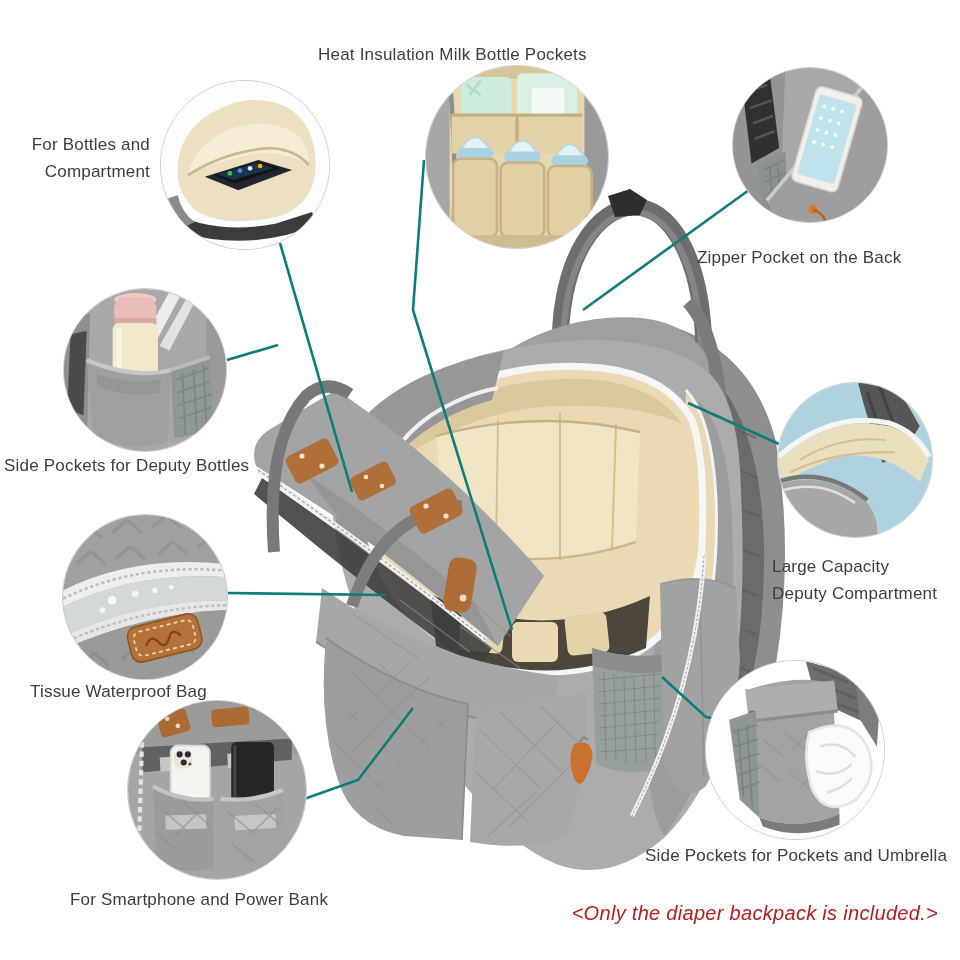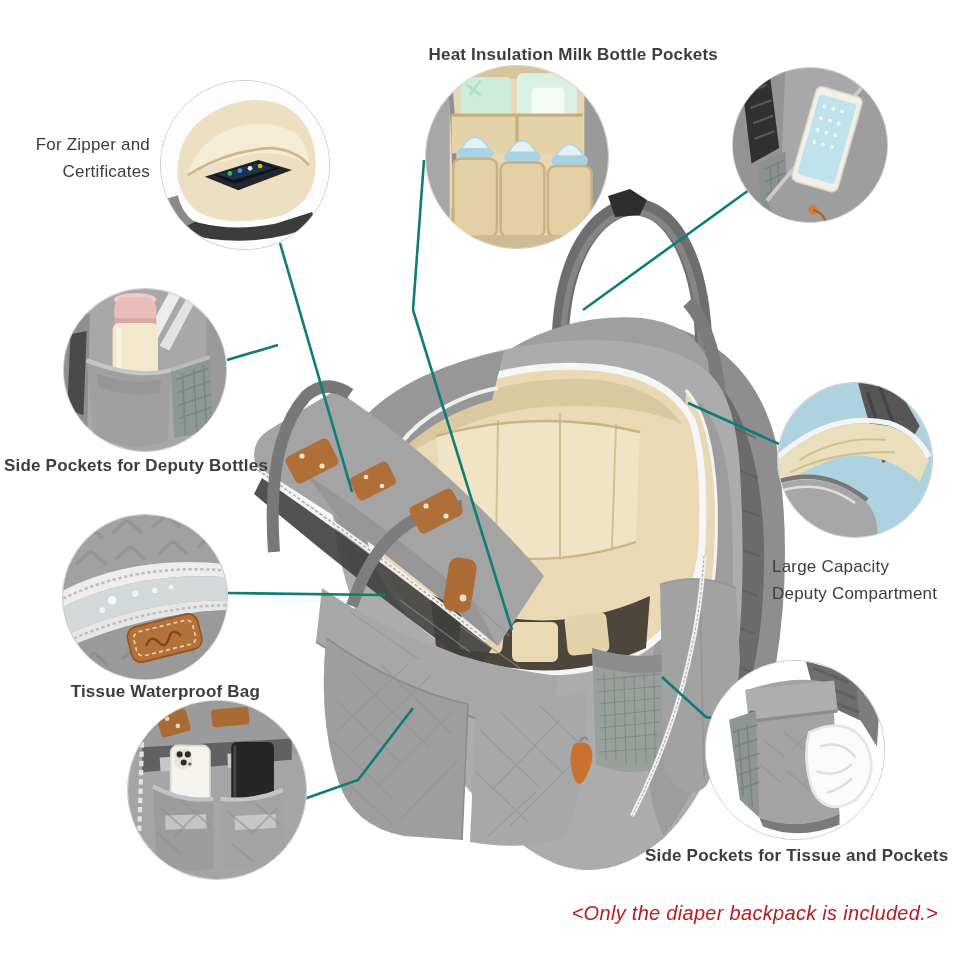--- a/index.html
+++ b/index.html
@@ -11,21 +11,21 @@
   .callout {
     position:absolute; border-radius:50%; border:1.5px solid #cdcdcd;
     overflow:hidden; background:#ffffff; box-sizing:border-box;
   }
   .callout svg { display:block; width:100%; height:100%; }
   .label {
     position:absolute; color:#3d3d3d; font-size:17px; letter-spacing:0.2px;
     line-height:1.3; white-space:nowrap;
   }
   .label .ln { display:block; line-height:1.6; }
-  .center { text-align:right;font-weight:bold; }
+  .center { text-align:left; }
   .right  { text-align:right; }
   .note {
     position:absolute; font-style:italic; color:#b91c1c; font-size:20px;
     letter-spacing:0.3px; text-align:right; white-space:nowrap;
   }
 </style>
 </head>
 <body>
 
 <div class="stage">
@@ -312,32 +312,34 @@
       <path d="M32,44 l12,10 M30,58 l12,10 M44,40 l14,12 M46,62 l12,10 M60,38 l-12,12 M64,60 l-10,10" stroke="#949494" stroke-width="1" opacity="0.6" fill="none"></path>
       <path d="M58,40 Q80,30 90,47 Q98,64 84,78 Q68,88 60,73 Q54,55 58,40 Z" fill="#fbfbfb" stroke="#e6e6e6" stroke-width="1.5"></path>
       <path d="M64,48 Q76,44 84,54 M62,62 Q74,66 82,58 M68,74 Q76,72 82,66" stroke="#dedede" stroke-width="1.4" fill="none"></path>
       <path d="M30,88 Q52,96 75,86 L75,92 Q52,101 32,93 Z" fill="#7b7b7b"></path>
     </svg>
   </div>
 
   <div class="label center" style="left:318px; top:44px; width:400px;">Heat Insulation Milk Bottle Pockets</div>
 
   <div class="label right" style="left:0px; top:131px; width:150px;">
-    <span class="ln">For Zipper and</span>
-    <span class="ln">Certificates</span>
-  </div>
-
+    <span class="ln">For Bottles and</span>
+    <span class="ln">Compartment</span>
+  </div>
+
+  <div class="label center" style="left:697px; top:247px; width:260px;">Zipper Pocket on the Back</div>
 
   <div class="label center" style="left:4px; top:455px; width:252px;">Side Pockets for Deputy Bottles</div>
 
   <div class="label" style="left:772px; top:553px; width:190px;">
     <span class="ln">Large Capacity</span>
     <span class="ln">Deputy Compartment</span>
   </div>
 
   <div class="label center" style="left:30px; top:681px; width:230px;">Tissue Waterproof Bag</div>
 
-
-  <div class="label center" style="left:645px; top:845px; width:300px;">Side Pockets for Tissue and Pockets</div>
+  <div class="label center" style="left:70px; top:889px; width:300px;">For Smartphone and Power Bank</div>
+
+  <div class="label center" style="left:645px; top:845px; width:300px;">Side Pockets for Pockets and Umbrella</div>
 
   <div class="note" style="left:520px; top:902px; width:418px;">&lt;Only the diaper backpack is included.&gt;</div>
 
 </div>
 
 </body></html>

